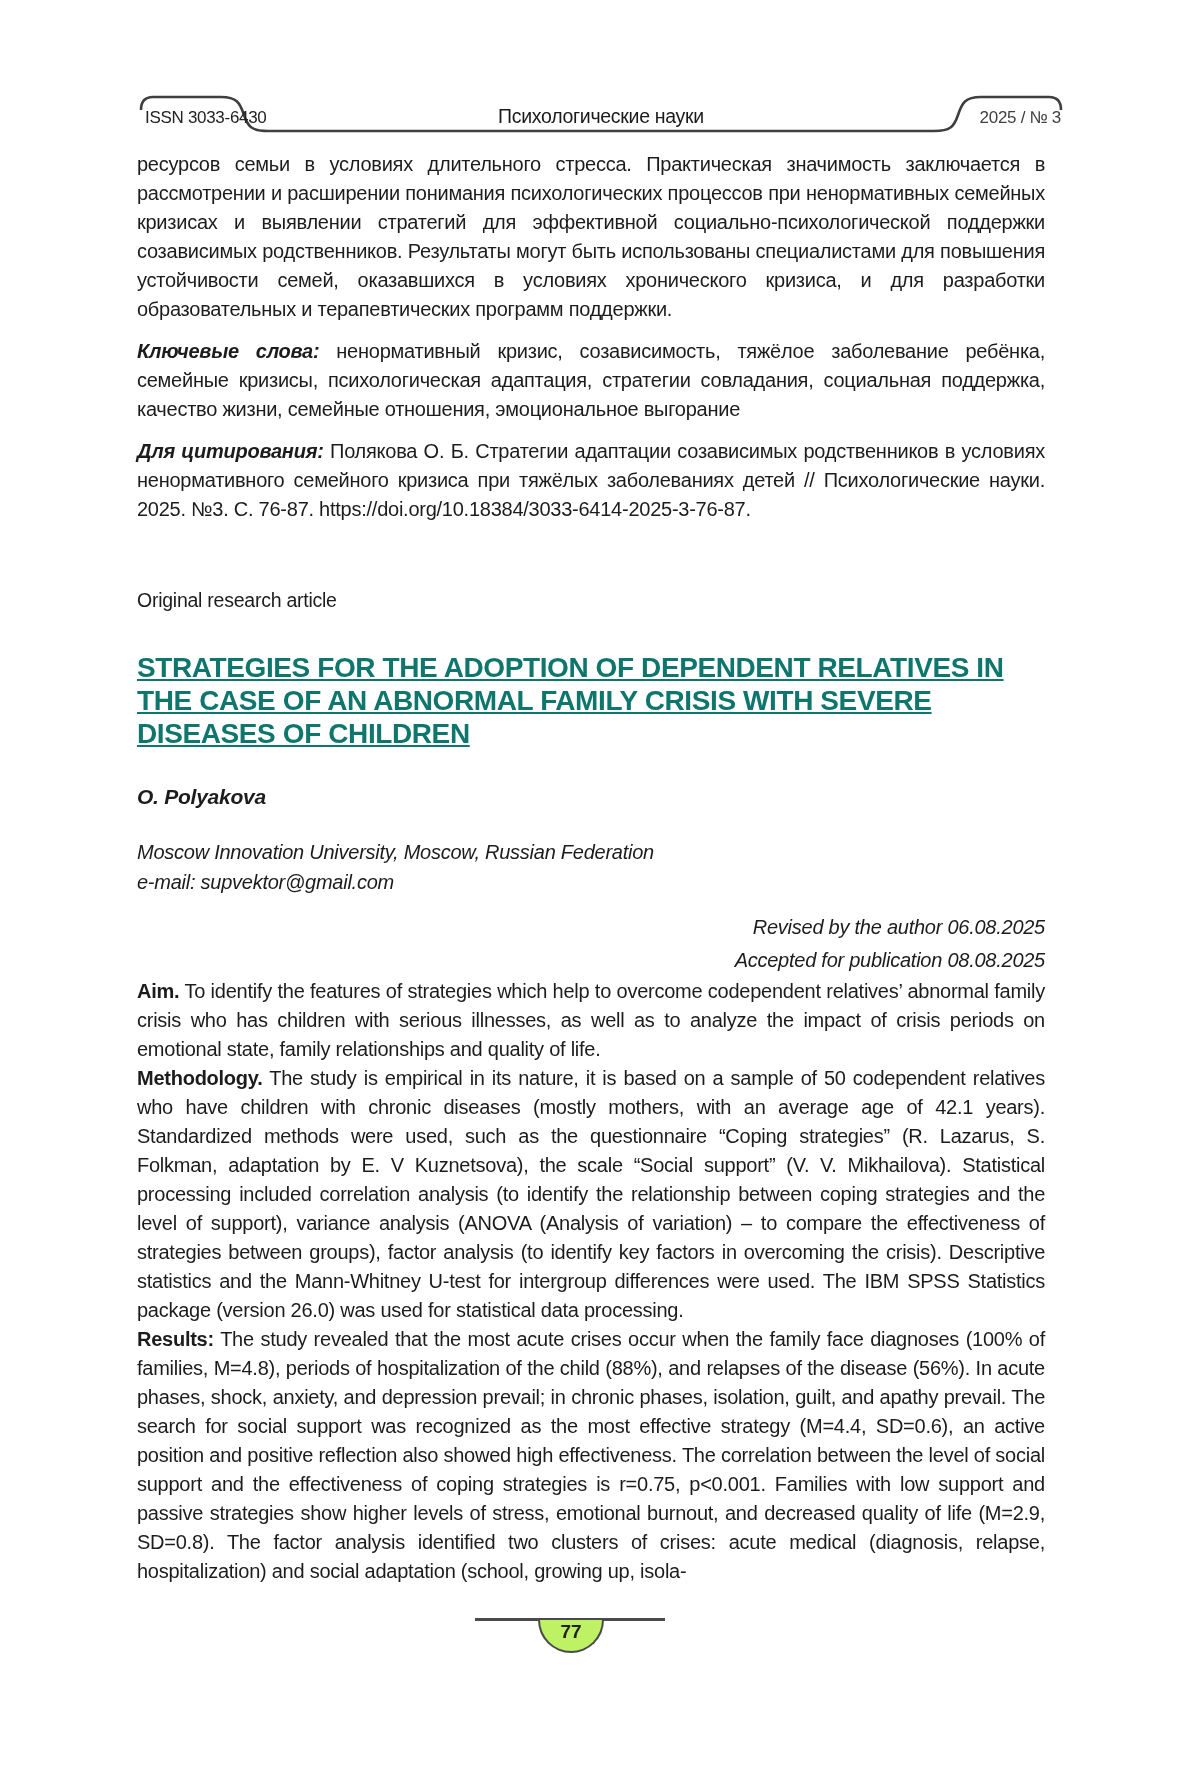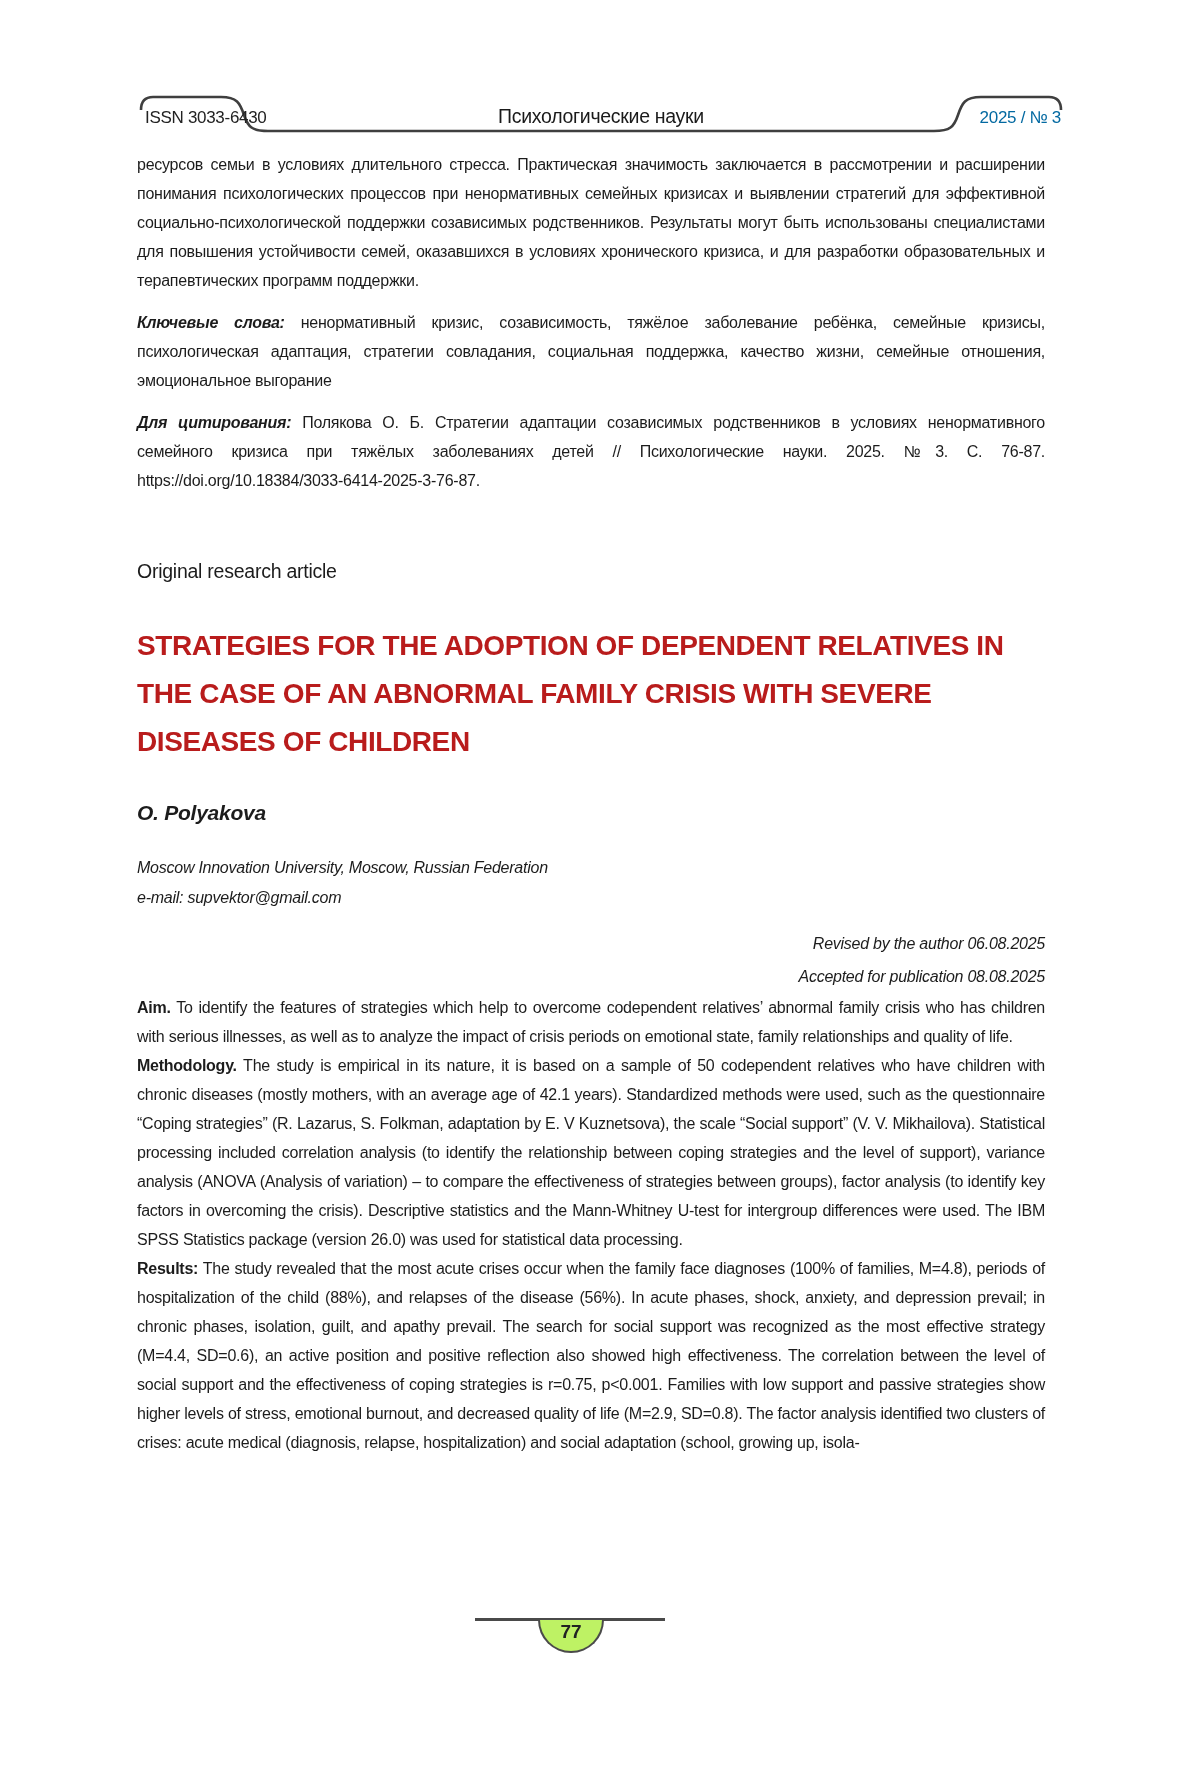--- a/index.html
+++ b/index.html
@@ -5,32 +5,32 @@
   html,body{margin:0;padding:0;}
   body{
     width:1200px;height:1783px;position:relative;background:#ffffff;
     font-family:"Liberation Sans",sans-serif;color:#1c1c1c;
   }
   
   .header{position:absolute;left:137px;top:84px;width:928px;height:56px;}
   .header svg{position:absolute;left:0;top:0;}
   .header .issn{position:absolute;left:8px;top:24px;font-size:17px;letter-spacing:-0.3px;white-space:nowrap;color:#222;}
   .header .section{position:absolute;left:0;top:21px;width:100%;text-align:center;font-size:19.5px;letter-spacing:-0.3px;color:#1a1a1a;}
-  .header .issue{position:absolute;right:4px;top:24px;font-size:17px;letter-spacing:-0.3px;white-space:nowrap;color:#0369a1;}
+  .header .issue{position:absolute;right:4px;top:24px;font-size:17px;letter-spacing:-0.3px;white-space:nowrap;color:#404040;}
   
   .content{position:absolute;left:137px;top:150px;width:908px;}
-  .content p{margin:0;font-size:16px;line-height:29px;text-align:justify;letter-spacing:-0.25px;}
+  .content p{margin:0;font-size:20px;line-height:29px;text-align:justify;letter-spacing:-0.25px;}
   p.cont{margin-bottom:13px;}
   p.keywords{margin-bottom:13px;}
   p.citation{margin-bottom:0;}
   .lbl{font-weight:bold;font-style:italic;}
   p.type-label{margin-top:62px;text-align:left;font-size:19.5px;}
   h1.title{
-    margin:36px 0 0 0;font-size:28px;line-height:48px;font-weight:bold;
-    letter-spacing:-0.4px;color:#b91c1c;text-align:left;
+    margin:36px 0 0 0;font-size:28px;line-height:33px;font-weight:bold;
+    letter-spacing:-0.4px;color:#0f766e;text-align:left;text-decoration:underline;
   }
   p.author{margin-top:32px;font-weight:bold;font-style:italic;font-size:21px;text-align:left;}
   p.affiliation{margin-top:26px;font-style:italic;text-align:left;line-height:30px;}
   p.email{font-style:italic;text-align:left;line-height:30px;}
   .dates{margin-top:14px;}
   .dates p{text-align:right;font-style:italic;line-height:33px;}
   p.abstract-label{margin-top:3px;font-weight:bold;font-style:italic;text-align:left;}
   p.abs{margin:0;}
   .abs b{font-style:normal;}
   

